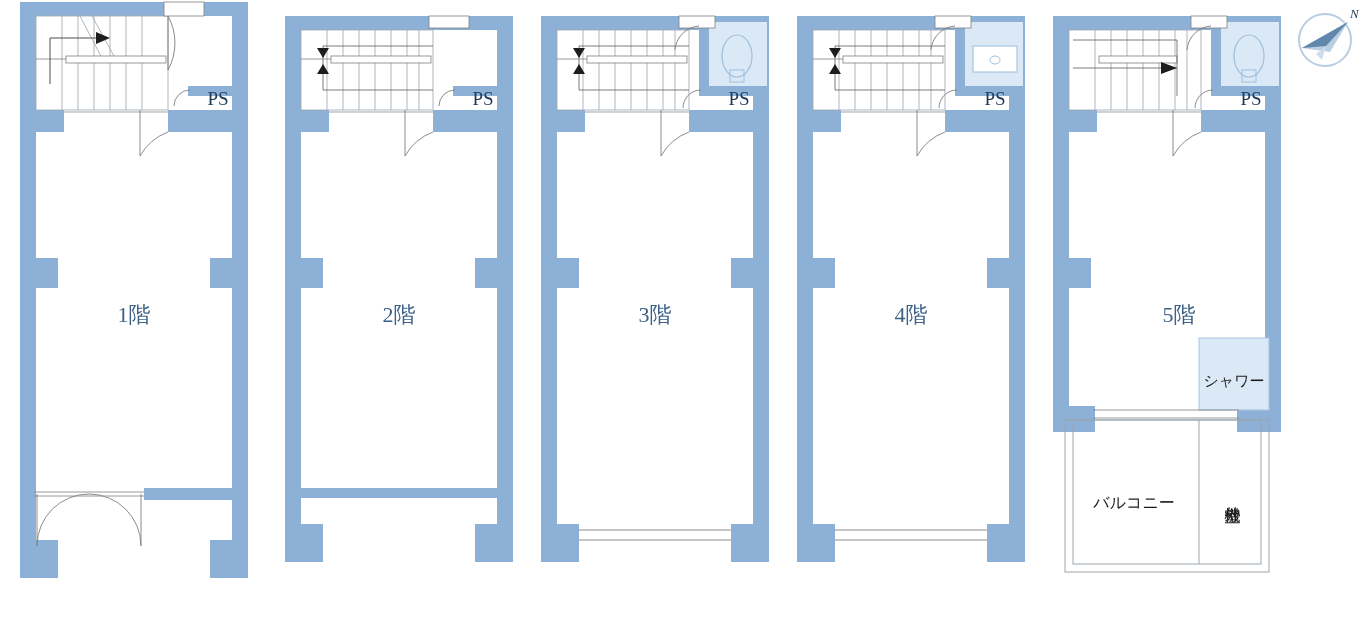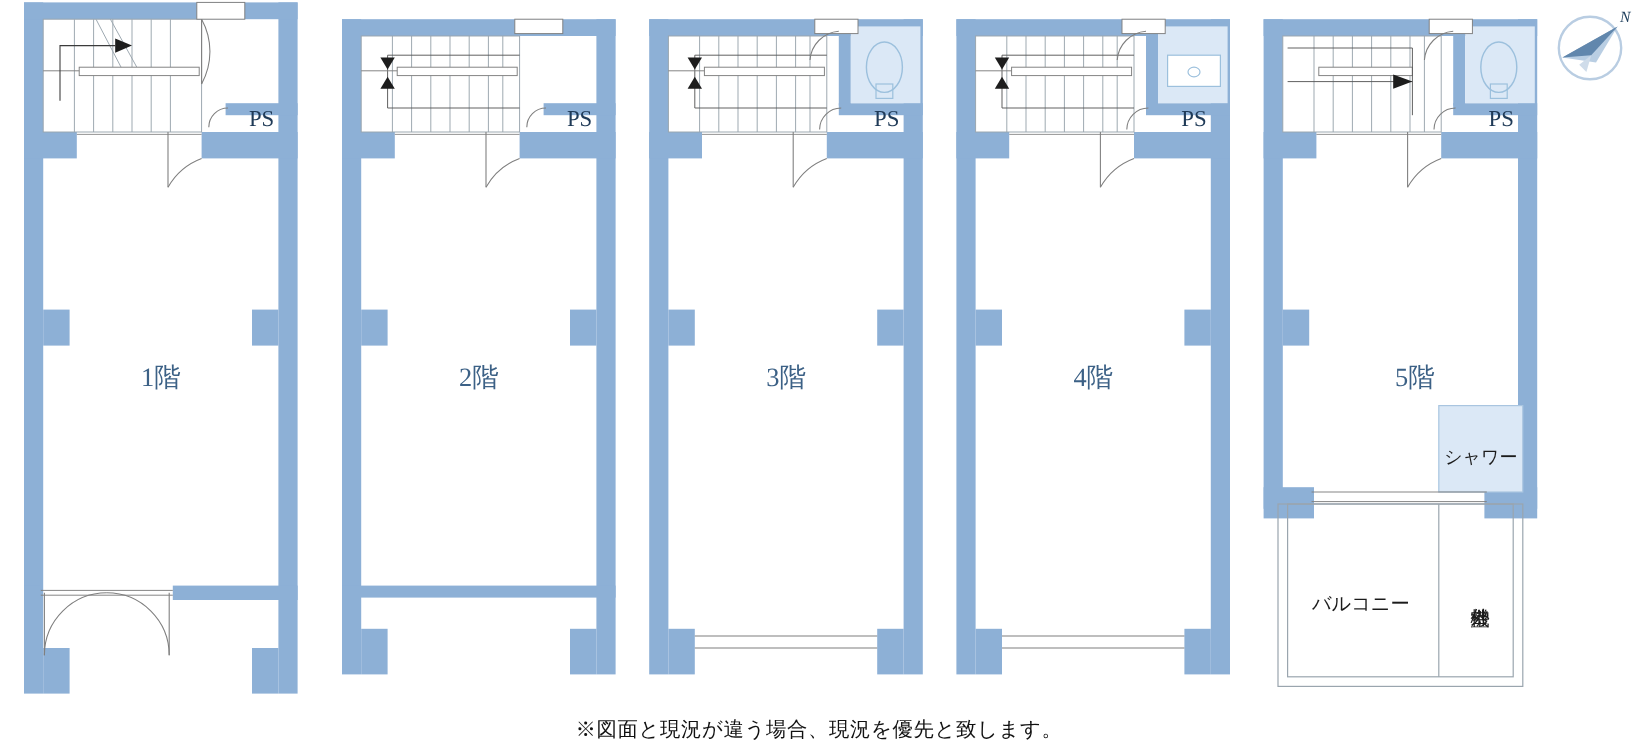--- a/index.html
+++ b/index.html
@@ -333,15 +333,14 @@
   </svg>
 
   <svg class="compass" viewBox="0 0 70 72">
     <circle cx="33" cy="38" r="26" fill="none" stroke="#b9cde2" stroke-width="2"></circle>
     <path d="M10 46 L56 20 L34 44 Z" fill="#3d6288"></path>
     <path d="M10 46 L56 20 L38 50 Z" fill="#7fa6cc" opacity="0.55"></path>
     <path d="M24 52 L34 44 L30 58 Z" fill="#cfdcea"></path>
     <text x="58" y="16" font-size="13" fill="#22425f" font-style="italic" font-family="Liberation Serif, serif">N</text>
   </svg>
 
-  <div class="caption">※図面と現況が違う場合、現況を優先と致します。</div>
 
 </div>
 
 </body></html>

